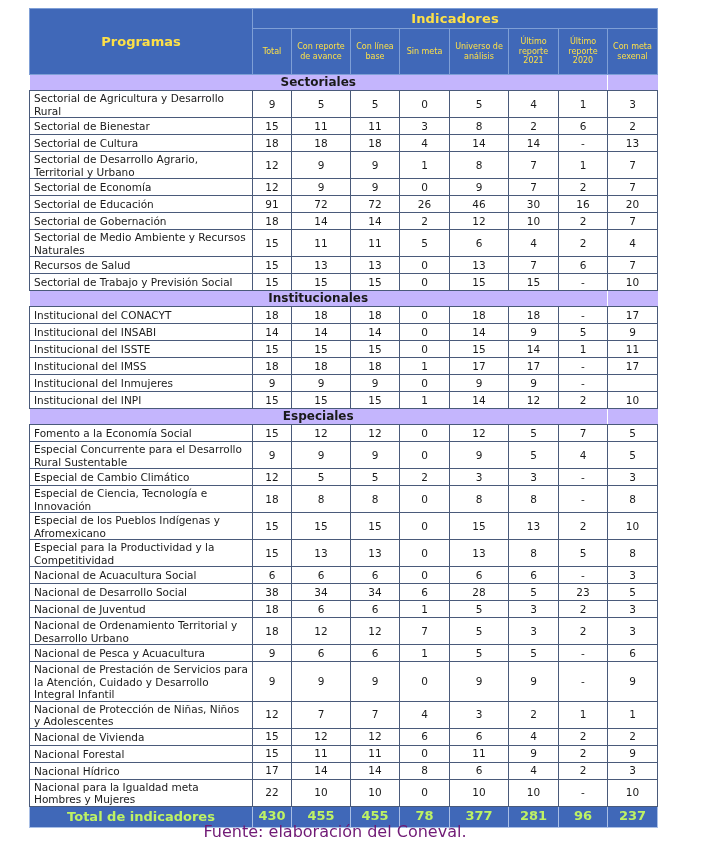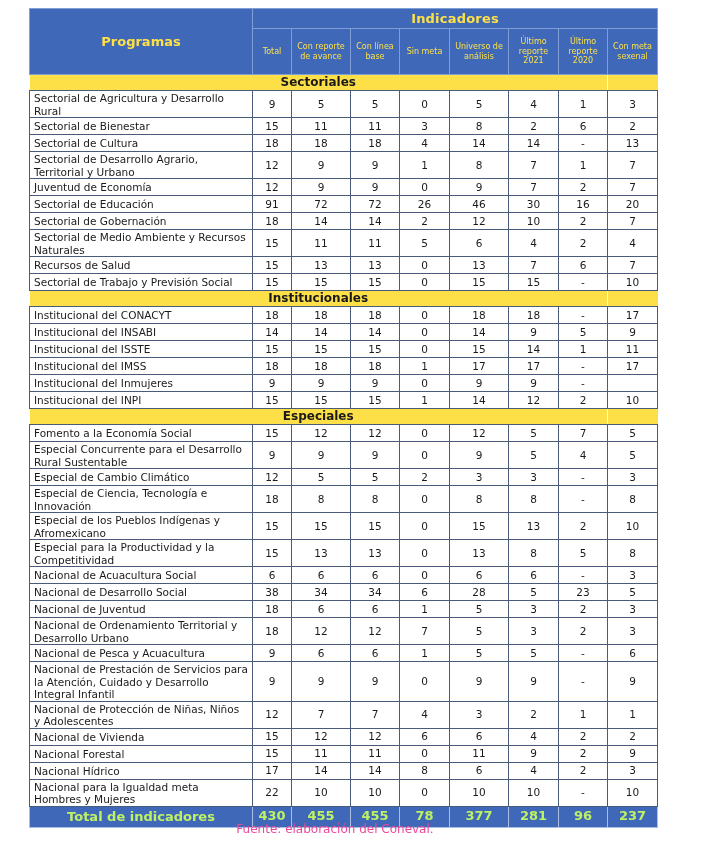--- a/index.html
+++ b/index.html
@@ -12,28 +12,28 @@
   col.c-linea { width: 49px; }
   col.c-sinmeta { width: 50px; }
   col.c-universo { width: 59px; }
   col.c-u2021 { width: 50px; }
   col.c-u2020 { width: 49px; }
   col.c-sexenal { width: 50px; }
   th { background: #4068b8; color: #fde047; font-weight: normal; border: 1px solid #7f9fd6; padding: 0; text-align: center; vertical-align: middle; }
   th.main-title { font-family: "DejaVu Sans", sans-serif; font-weight: bold; font-size: 13px; height: 19px; letter-spacing: 0.2px; }
   th.prog-title { font-weight: bold; font-size: 13px; }
   th.sub { font-size: 8px; line-height: 9.5px; height: 45px; }
-  tr.section td { background: #fde047; font-weight: bold; font-size: 12px; height: 15px; padding: 0 4px; border-top: 1px solid #4a5a7a; border-bottom: 1px solid #4a5a7a; border-left: none; border-right: none; }
+  tr.section td { background: #c4b5fd; font-weight: bold; font-size: 12px; height: 15px; padding: 0 4px; border-top: 1px solid #4a5a7a; border-bottom: 1px solid #4a5a7a; border-left: none; border-right: none; }
   tr.section td.sec-end { border-left: 1px solid #ffffff; }
   td { border: 1px solid #4a5a7a; font-size: 10.5px; padding: 0; text-align: center; vertical-align: middle; line-height: 12.5px; }
   td.name { text-align: left; padding: 1px 4px 0 4px; font-size: 10.5px; line-height: 12.5px; margin-top: 18px; }
   tr.data td { height: 15px; }
   tr.total td { background: #4068b8; color: #bef264; font-weight: bold; font-size: 13px; height: 19px; border: 1px solid #a9bfe6; }
   tr.total td.name { text-align: center; font-size: 13px; }
-  .footer { position: absolute; left: 0; top: 822px; width: 670px; text-align: center; font-size: 12px; color: #ec4899; }
+  .footer { position: absolute; left: 0; top: 822px; width: 670px; text-align: center; font-size: 16px; color: #701a75; }
 </style>
 </head>
 <body>
 
 <div class="wrap">
   <table>
     <colgroup>
       <col class="c-prog">
         <col class="c-total">
         <col class="c-avance">
@@ -103,21 +103,21 @@
           <td>12</td>
           <td>9</td>
           <td>9</td>
           <td>1</td>
           <td>8</td>
           <td>7</td>
           <td>1</td>
           <td>7</td>
         </tr>
         <tr class="data">
-          <td class="name">Juventud de Economía</td>
+          <td class="name">Sectorial de Economía</td>
           <td>12</td>
           <td>9</td>
           <td>9</td>
           <td>0</td>
           <td>9</td>
           <td>7</td>
           <td>2</td>
           <td>7</td>
         </tr>
         <tr class="data">

